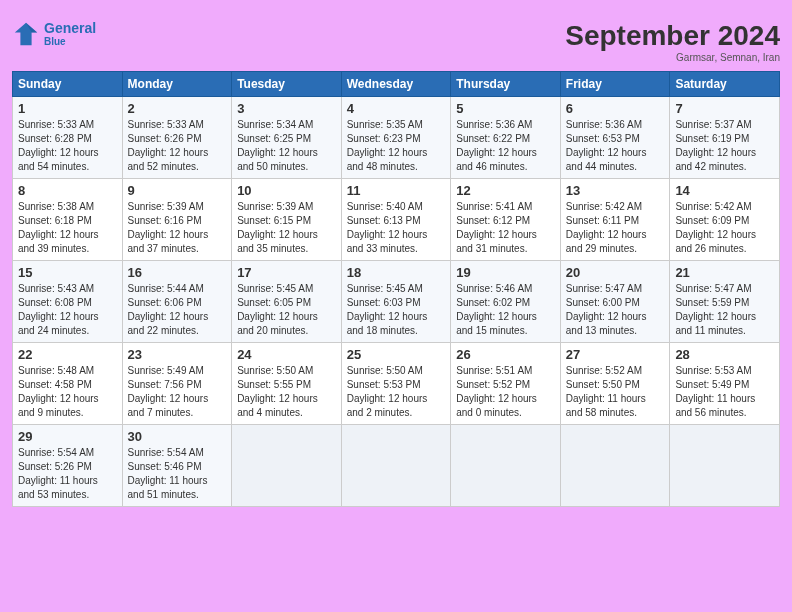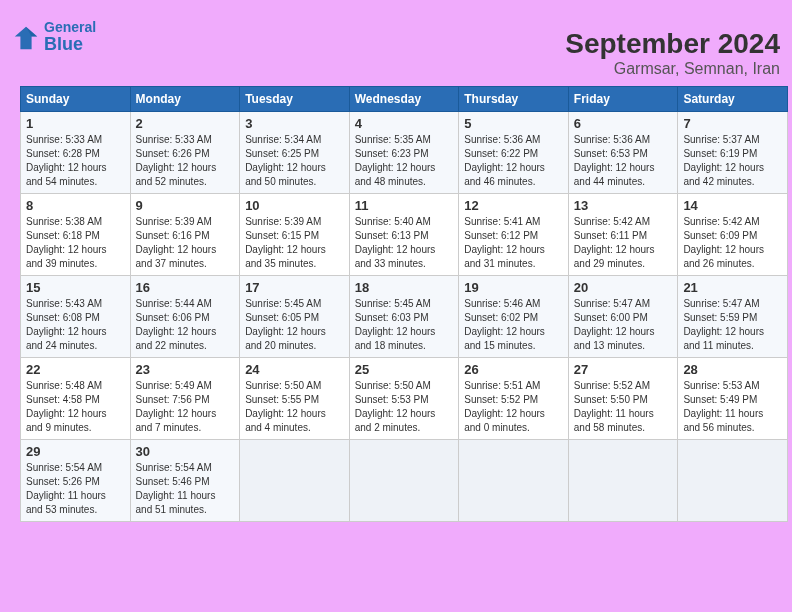--- a/index.html
+++ b/index.html
@@ -26,36 +26,34 @@
       display: flex;
       align-items: center;
       gap: 4px;
     }
     .logo-icon {
       width: 28px;
       height: 28px;
     }
     .title-block {
       text-align: right;
-      margin-top: 8px;
     }
     .month-title {
       font-size: 28px;
       font-weight: bold;
       color: #333;
     }
     .location {
-      font-size: 16px;
+      font-size: 10px;
       color: #555;
     }
     table {
       width: 100%;
       border-collapse: collapse;
       table-layout: fixed;
-      margin-left: 8px;
     }
     thead tr th {
       background: #2a6db5;
       color: #fff;
       text-align: left;
       font-size: 12px;
       font-weight: bold;
       padding: 5px 5px;
       border: 1px solid #1a5a9a;
     }
@@ -92,21 +90,21 @@
 
 <div class="page">
   <div class="header">
     <div class="logo">
       <svg class="logo-icon" viewBox="0 0 40 40">
         <polygon points="20,4 36,18 28,18 28,36 12,36 12,18 4,18" fill="#2a6db5"></polygon>
         <polygon points="20,4 36,18 28,18" fill="#1a5a9a" opacity="0.5"></polygon>
       </svg>
       <div>
         <div style="font-size:14px;font-weight:bold;color:#2a6db5;line-height:1.1;">General</div>
-        <div style="font-size:18px;font-weight:bold;color:#2a6db5;line-height:1.1;">Blue</div>
+        <div style="font-size:10px;font-weight:bold;color:#2a6db5;line-height:1.1;">Blue</div>
       </div>
     </div>
     <div class="title-block">
       <div class="month-title">September 2024</div>
       <div class="location">Garmsar, Semnan, Iran</div>
     </div>
   </div>
 
   <table>
     <thead>

